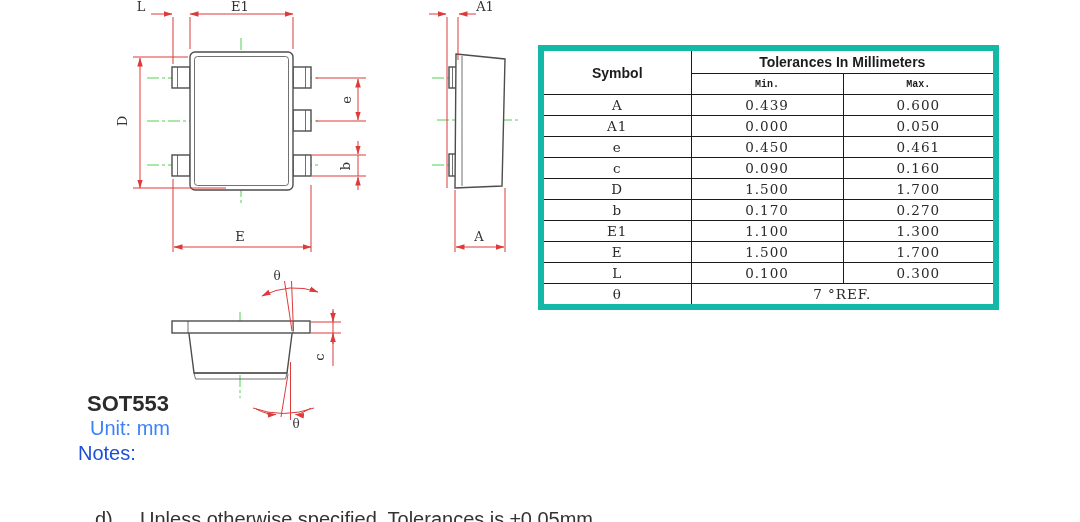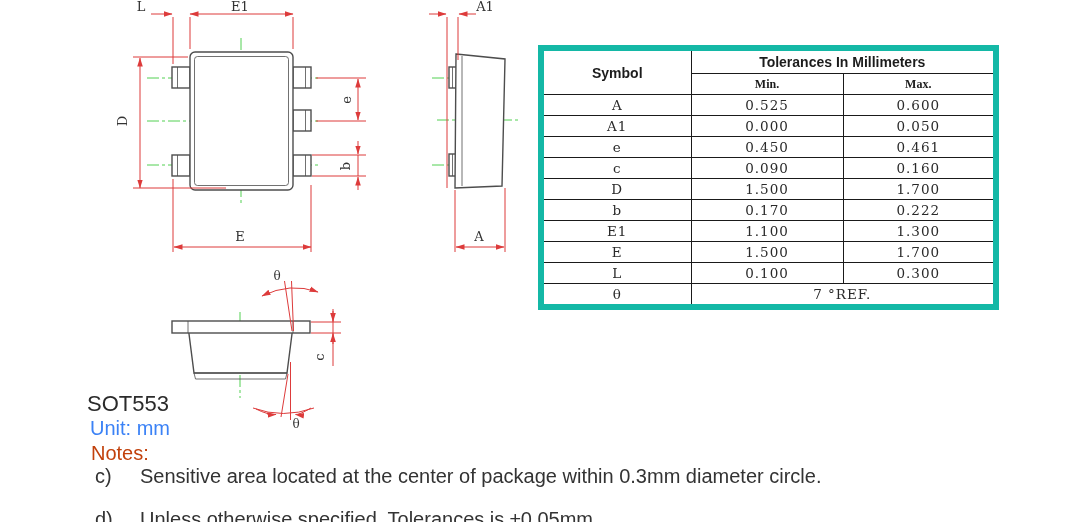--- a/index.html
+++ b/index.html
@@ -21,27 +21,27 @@
   .dim-table {
     position:absolute; left:538px; top:45px; width:455px;
     border-collapse:collapse; table-layout:fixed;
     border:6px solid #14b8a6;
   }
   .dim-table td {
     border:1px solid #1a1a1a; text-align:center; vertical-align:middle; padding:0;
     color:#1c1c1c;
   }
   .dim-table tr.h1 td { height:22px; font-weight:bold; font-size:14px; font-family:"Liberation Sans", sans-serif; }
-  .dim-table tr.h2 td { height:20px; font-weight:bold; font-size:12px; font-family:Liberation Serif, serif; }
+  .dim-table tr.h2 td { height:20px; font-weight:bold; font-size:10px; font-family:Liberation Mono, monospace; }
   .dim-table tr.dr td { height:20px; font-family:"DejaVu Serif", serif; font-size:13.5px; letter-spacing:1px; color:#2a2a2a; }
 
   
-  .pkg-name   { position:absolute; left:87px;  top:391px; font-size:22px; font-weight:normal; color:#2b2b2b; }
+  .pkg-name   { position:absolute; left:87px;  top:391px; font-size:22px; font-weight:bold; color:#2b2b2b; }
   .unit-line  { position:absolute; left:90px;  top:417px; font-size:20px; color:#3b82f6;text-align:right; }
-  .notes-title{ position:absolute; left:91px;  top:442px; font-size:20px; color:#c2410c; }
+  .notes-title{ position:absolute; left:78px;  top:442px; font-size:20px; color:#1d4ed8; }
   .note-row   { position:absolute; left:95px;  font-size:20px; color:#333333; white-space:nowrap; }
   .note-row .nid { display:inline-block; width:45px; }
   .note-c { top:465px; }
   .note-d { top:508px; }
 </style>
 </head>
 <body>
 
 <div class="page">
 
@@ -169,21 +169,21 @@
         <tr class="h1">
       <td rowspan="2">Symbol</td>
       <td colspan="2">Tolerances In Millimeters</td>
     </tr>
     <tr class="h2">
       <td>Min.</td>
       <td>Max.</td>
     </tr>
     <tr class="dr">
       <td>A</td>
-      <td>0.525</td>
+      <td>0.439</td>
       <td>0.600</td>
     </tr>
     <tr class="dr">
       <td>A1</td>
       <td>0.000</td>
       <td>0.050</td>
     </tr>
     <tr class="dr">
       <td>e</td>
       <td>0.450</td>
@@ -195,21 +195,21 @@
       <td>0.160</td>
     </tr>
     <tr class="dr">
       <td>D</td>
       <td>1.500</td>
       <td>1.700</td>
     </tr>
     <tr class="dr">
       <td>b</td>
       <td>0.170</td>
-      <td>0.222</td>
+      <td>0.270</td>
     </tr>
     <tr class="dr">
       <td>E1</td>
       <td>1.100</td>
       <td>1.300</td>
     </tr>
     <tr class="dr">
       <td>E</td>
       <td>1.500</td>
       <td>1.700</td>
@@ -222,20 +222,17 @@
     <tr class="dr">
       <td>θ</td>
       <td colspan="2">7 °REF.</td>
     </tr>
   </tbody>
     </table>
 
   <div class="pkg-name">SOT553</div>
   <div class="unit-line">Unit: mm</div>
   <div class="notes-title">Notes:</div>
-  <div class="note-row note-c">
-    <span class="nid">c)</span><span>Sensitive area located at the center of package within 0.3mm diameter circle.</span>
-  </div>
   <div class="note-row note-d">
     <span class="nid">d)</span><span>Unless otherwise specified, Tolerances is ±0.05mm.</span>
   </div>
 
 </div>
 
 </body></html>

